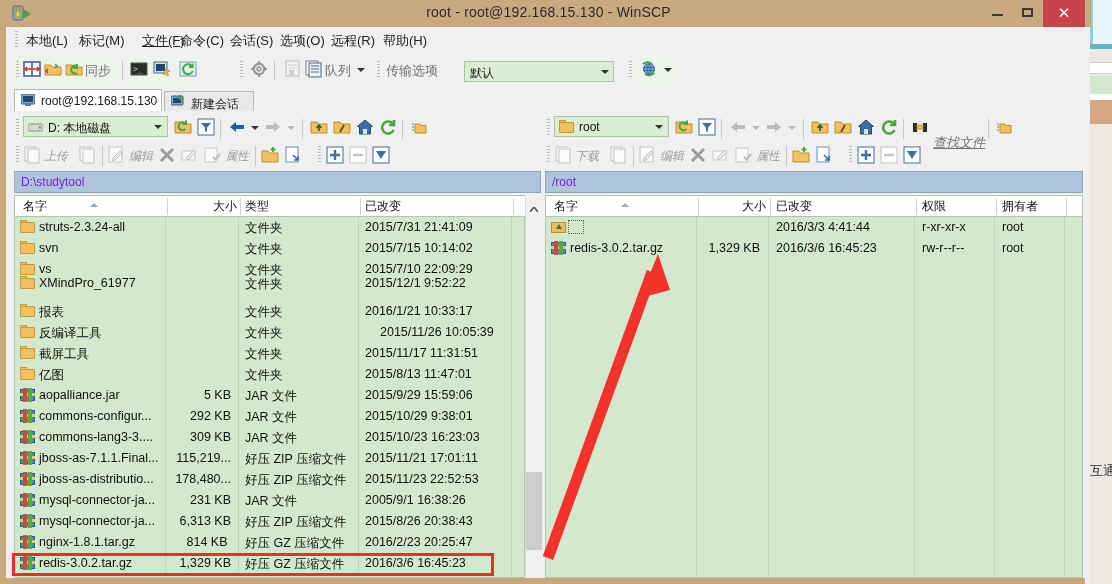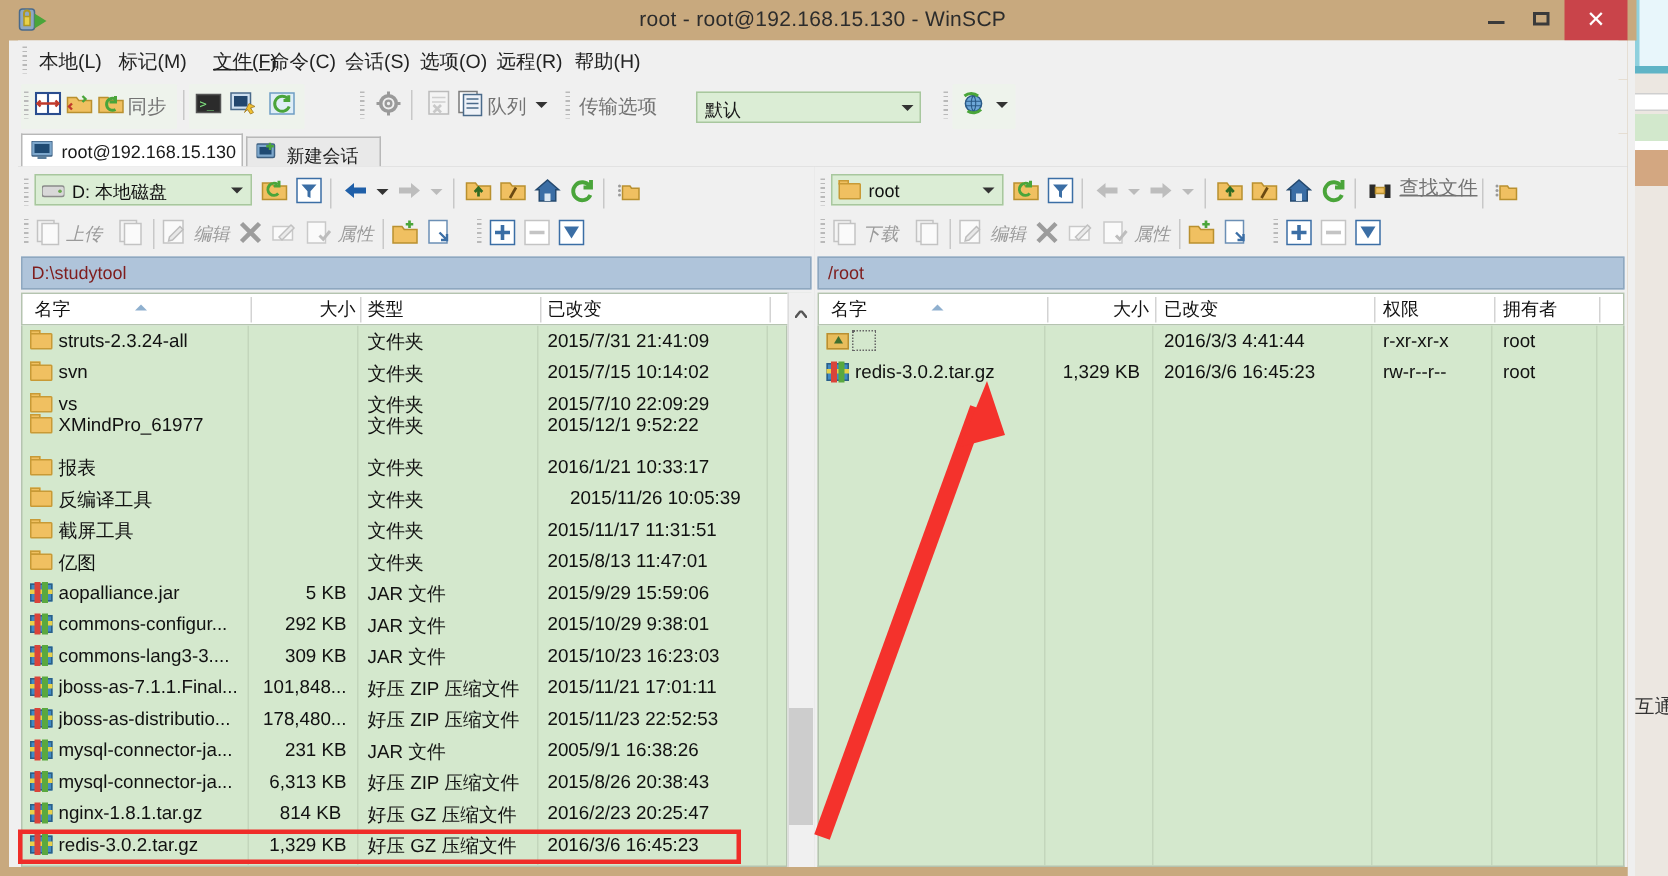--- a/index.html
+++ b/index.html
@@ -75,21 +75,21 @@
   .path-row{position:absolute;left:2px;top:3px;height:25px;}
   .path-combo{position:absolute;top:2px;height:21px;background:#dbedd5;border:1px solid #a8c79e;box-sizing:border-box;}
   .path-combo .picon{position:absolute;left:4px;top:3px;width:15px;height:14px;}
   .path-combo .ptext{position:absolute;left:24px;top:3px;font-size:12px;color:#111;white-space:nowrap;}
   .path-combo .arrow{position:absolute;right:5px;top:8px;}
 
   .bar2{position:absolute;left:2px;top:30px;height:26px;}
   .bar2 .lbl{position:absolute;top:7px;font-size:12px;color:#9a9a9a;white-space:nowrap;font-style:italic;}
 
   .addr{position:absolute;left:2px;height:22px;background:#afc4da;border:1px solid #8ea7bf;box-sizing:border-box;}
-  .addr .t{position:absolute;left:6px;top:3px;font-size:12px;color:#7f1d1d;}
+  .addr .t{position:absolute;left:6px;top:3px;font-size:12px;color:#6d28d9;}
 
   .hdr{position:absolute;left:2px;height:22px;background:#ffffff;border:1px solid #b5c4b0;box-sizing:border-box;}
   .hdr .cell{position:absolute;top:0;height:20px;line-height:20px;font-size:12px;color:#111;}
   .hdr .cellsep{position:absolute;top:2px;width:1px;height:17px;background:#d3d3d3;}
   .sortmark{position:absolute;width:0;height:0;border-left:4px solid transparent;border-right:4px solid transparent;border-bottom:4px solid #8fb0cf;}
 
   .listbox{position:absolute;left:2px;background:#d4e8cd;border:1px solid #b5c4b0;border-top:none;box-sizing:border-box;overflow:hidden;}
   .row{position:absolute;left:0;width:100%;height:21px;}
   .row .c{position:absolute;top:3px;font-size:12.5px;color:#111;white-space:nowrap;overflow:hidden;}
   .row .ic{position:absolute;left:5px;top:3px;width:15px;height:14px;}
@@ -544,21 +544,21 @@
         <div class="row" style="top: 210px;">
           <span class="ic"><span class="arch-ic"><span class="base"></span><span class="yel"></span><span class="red"></span><span class="grn"></span></span></span>
           <span class="c" style="left: 24px; width: 120px; text-align: left;">commons-lang3-3....</span>
           <span class="c" style="left: 150px; width: 66px; text-align: right;">309 KB</span>
           <span class="c" style="left: 230px; width: 110px; text-align: left;">JAR 文件</span>
           <span class="c" style="left: 350px; width: 145px; text-align: left;">2015/10/23  16:23:03</span>
         </div>
         <div class="row" style="top: 231px;">
           <span class="ic"><span class="arch-ic"><span class="base"></span><span class="yel"></span><span class="red"></span><span class="grn"></span></span></span>
           <span class="c" style="left: 24px; width: 120px; text-align: left;">jboss-as-7.1.1.Final....</span>
-          <span class="c" style="left: 150px; width: 66px; text-align: right;">101,848...</span>
+          <span class="c" style="left: 150px; width: 66px; text-align: right;">115,219...</span>
           <span class="c" style="left: 230px; width: 110px; text-align: left;">好压 ZIP 压缩文件</span>
           <span class="c" style="left: 350px; width: 145px; text-align: left;">2015/11/21  17:01:11</span>
         </div>
         <div class="row" style="top: 252px;">
           <span class="ic"><span class="arch-ic"><span class="base"></span><span class="yel"></span><span class="red"></span><span class="grn"></span></span></span>
           <span class="c" style="left: 24px; width: 120px; text-align: left;">jboss-as-distributio...</span>
           <span class="c" style="left: 150px; width: 66px; text-align: right;">178,480...</span>
           <span class="c" style="left: 230px; width: 110px; text-align: left;">好压 ZIP 压缩文件</span>
           <span class="c" style="left: 350px; width: 145px; text-align: left;">2015/11/23  22:52:53</span>
         </div>
@@ -673,21 +673,21 @@
           <path d="M15 2v5h-5" stroke="#4aa53a" stroke-width="2.6" fill="none"></path>
         </svg>
       </div>
       <div class="vsep" style="left:358px;top:5px;"></div>
       <div class="tbi" style="left:366px;top:4px;">
         <svg width="18" height="18" viewBox="0 0 18 18">
           <path d="M2 5h4v9H2zM12 5h4v9h-4z" fill="#2b2b2b"></path>
           <rect x="6" y="7" width="6" height="4" fill="#f0c061" stroke="#b9902f"></rect>
         </svg>
       </div>
-      <div class="tb-label" style="left:388px;top:2px;text-decoration:underline;">查找文件</div>
+      <div class="tb-label" style="left:388px;top:20px;text-decoration:underline;font-style:italic;">查找文件</div>
       <div class="vsep" style="left:443px;top:5px;"></div>
       <div class="tbi" style="left:450px;top:4px;">
         <svg width="18" height="18" viewBox="0 0 18 18">
           <path d="M5 6h5l1 1.5h5V15H5z" fill="#f0c061" stroke="#b9902f"></path>
           <g fill="#9a9a9a">
               <circle cx="3" cy="6" r="1"></circle>
               <circle cx="3" cy="9" r="1"></circle>
               <circle cx="3" cy="12" r="1"></circle>
             </g>
         </svg>

